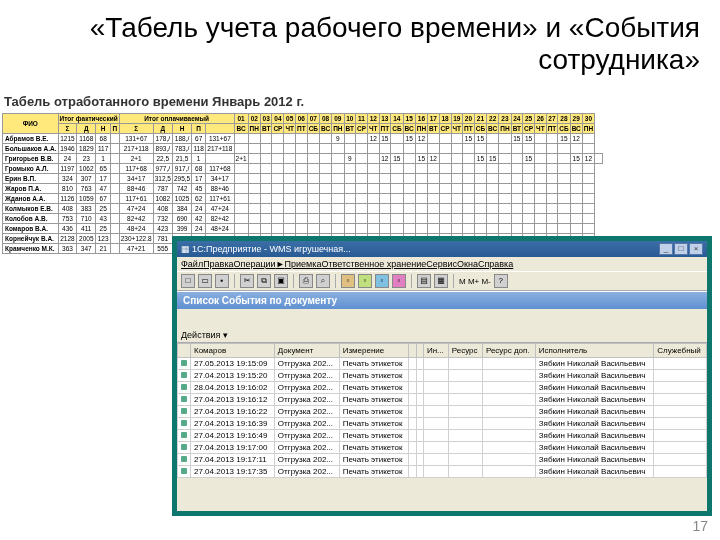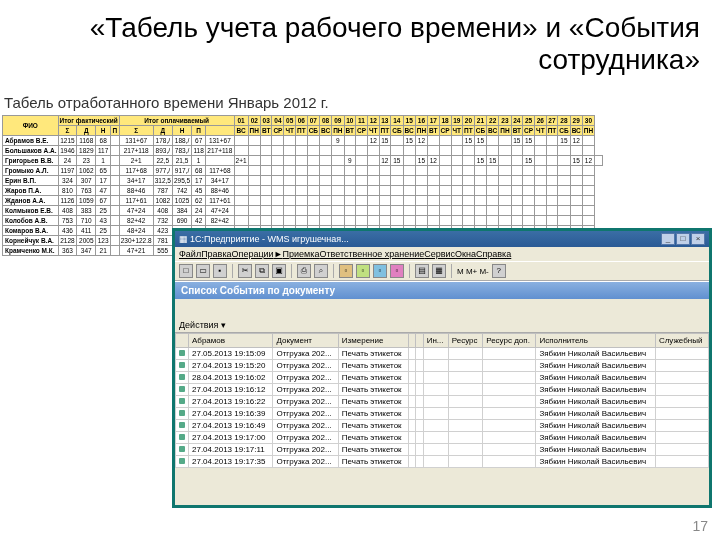--- a/index.html
+++ b/index.html
@@ -1,26 +1,26 @@
 <!DOCTYPE html>
 <html><head>
 <meta charset="utf-8">
 <style>
 * { box-sizing: border-box; margin: 0; padding: 0; }
 body { font-family: Arial, sans-serif; background: #fff; width: 720px; height: 540px; position: relative; overflow: hidden; }
 .slide-title { font-size: 28px; text-align: right; padding: 12px 20px 8px; font-weight: normal; }
 .timesheet { position: absolute; top: 90px; left: 2px; width: 428px; background: #fff; font-size: 7px; }
-.ts-title { font-size: 15px; font-weight: normal; padding: 4px 2px; color: #333; }
+.ts-title { font-size: 13px; font-weight: bold; padding: 4px 2px; color: #333; }
 .ts-table { border-collapse: collapse; width: 100%; font-size: 6.5px; }
 .ts-table th, .ts-table td { border: 1px solid #999; padding: 1px 1px; text-align: center; white-space: nowrap; }
 .ts-table th { background: #ffe87c; font-weight: bold; }
 .ts-table .th1 { background: #ffe87c; }
 .ts-table .name { text-align: left; font-weight: bold; padding-left: 2px; width: 50px; }
 .ts-table td.val { min-width: 8px; }
-.app-window { position: absolute; top: 228px; left: 172px; width: 540px; height: 280px; border: 3px solid #0f766e; background: #ece9d8; font-size: 9px; }
+.app-window { position: absolute; top: 236px; left: 172px; width: 540px; height: 280px; border: 5px solid #0f766e; background: #ece9d8; font-size: 9px; }
 .titlebar { background: linear-gradient(#3a6ea5, #2a5a95); color: #fff; padding: 2px 4px; display: flex; justify-content: space-between; align-items: center; font-size: 9px; }
 .titlebar .wb { display: flex; gap: 1px; }
 .titlebar .wb span { display: inline-block; width: 14px; height: 12px; background: #c0d0e8; border: 1px solid #5577aa; text-align: center; line-height: 10px; font-size: 8px; color: #333; }
 .menubar { background: #ece9d8; padding: 2px 4px; font-size: 9px; }
 .menubar span { margin-right: 0; text-decoration: underline; cursor: default; }
 .toolbar { background: #ece9d8; padding: 2px 4px; border-top: 1px solid #fff; border-bottom: 1px solid #aaa; display: flex; gap: 3px; align-items: center; }
 .toolbar .ico { width: 14px; height: 14px; background: #d0d0d0; border: 1px solid #888; display: inline-block; font-size: 8px; text-align: center; line-height: 12px; }
 .toolbar .sep { width: 1px; height: 14px; background: #aaa; margin: 0 2px; }
 .section-header { background: linear-gradient(#8ab0e0, #6090d0); color: #fff; padding: 3px 6px; font-size: 10px; font-weight: bold; border-top: 1px solid #fff; }
 .actions-bar { background: #ece9d8; padding: 2px 4px; font-size: 9px; border-bottom: 1px solid #aaa; margin-top: 19px; }
@@ -661,21 +661,21 @@
     <span style="font-size:8px">М М+ М-</span>
     <span class="ico">?</span>
   </div>
   <div class="section-header">Список События по документу</div>
   <div class="actions-bar"><span>Действия ▾</span></div>
   <div class="grid">
     <table>
       <thead>
           <tr id="grid-head">
             <th></th>
-            <th>Абрамов</th>
+            <th>Комаров</th>
             <th>Документ</th>
             <th>Измерение</th>
             <th></th>
             <th></th>
             <th>Ин...</th>
             <th>Ресурс</th>
             <th>Ресурс доп.</th>
             <th>Исполнитель</th>
             <th>Служебный</th>
           </tr>

